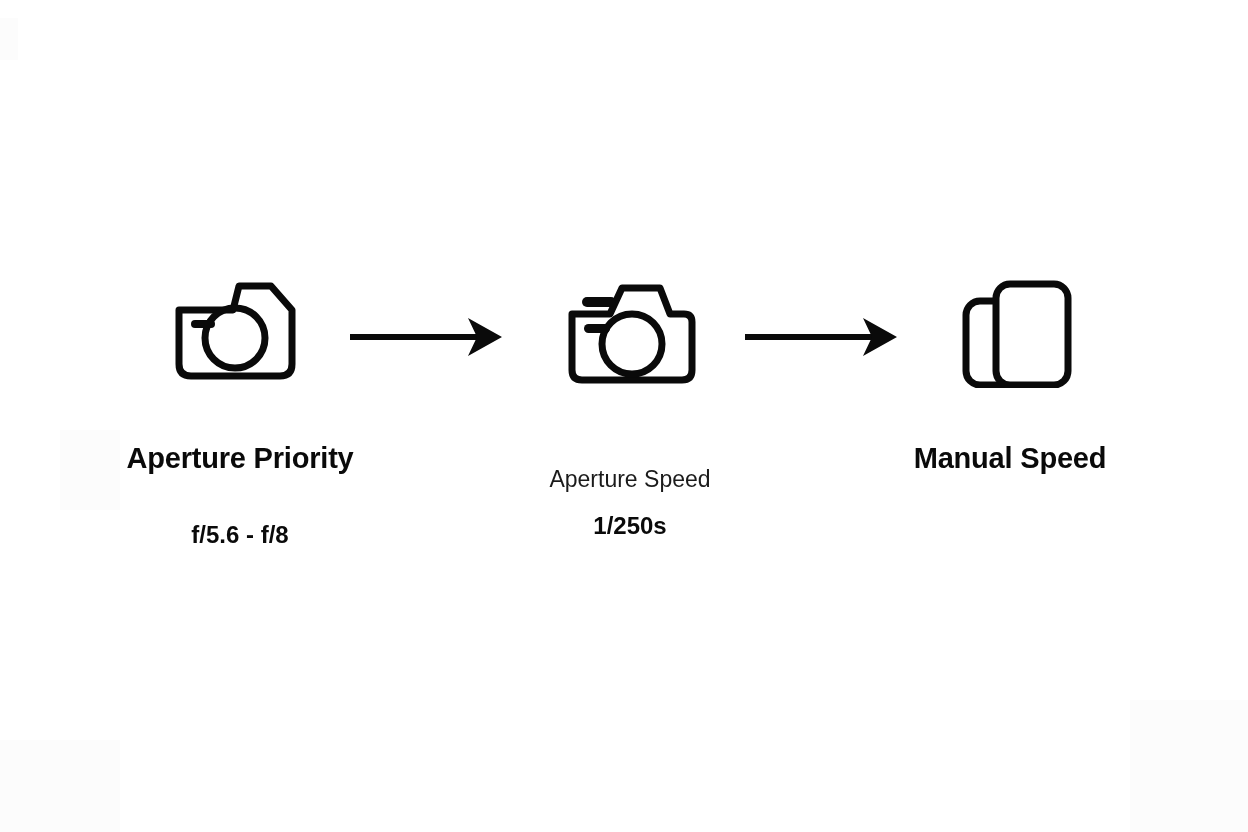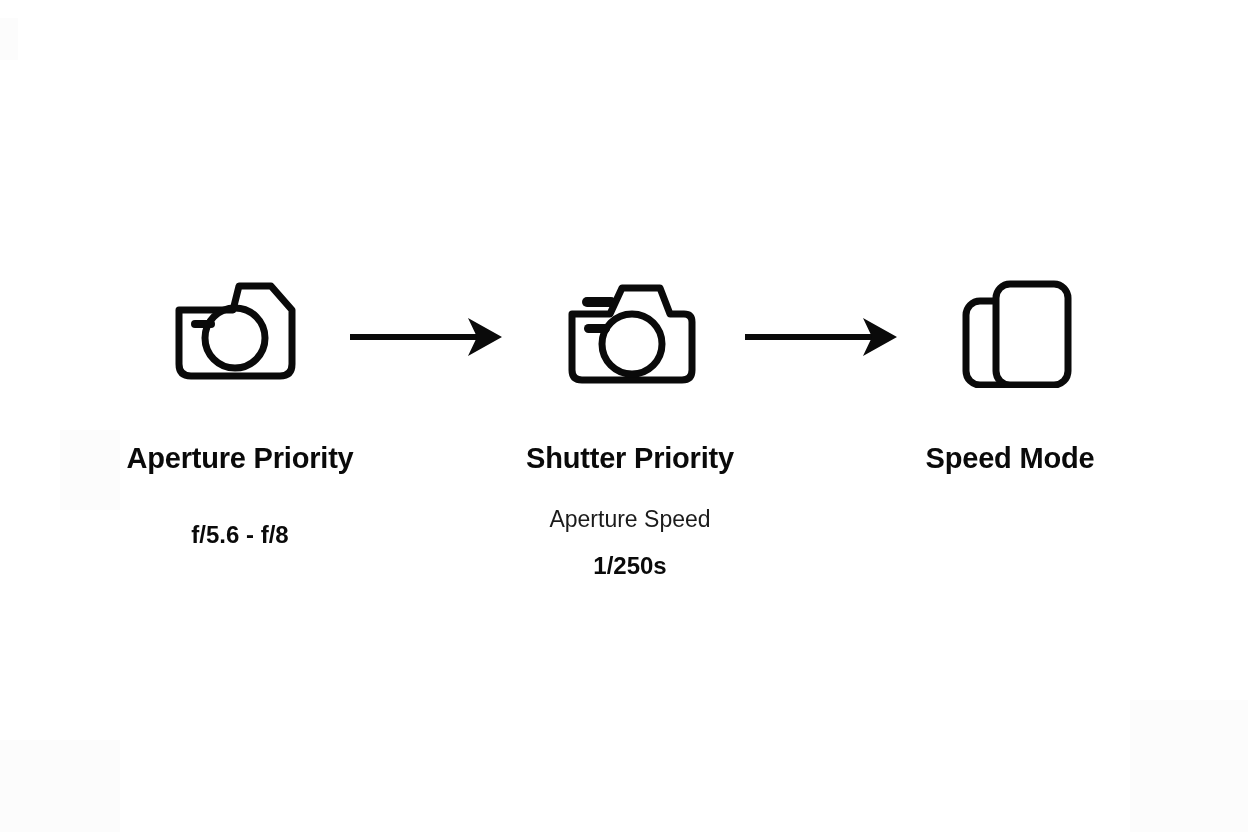--- a/index.html
+++ b/index.html
@@ -192,23 +192,22 @@
         <rect x="51" y="16" width="72" height="101" rx="14" fill="#ffffff" stroke="#0a0a0a" stroke-width="7"></rect>
       </svg>
     </div>
 
     <div class="labels labels-1">
       <div class="title">Aperture Priority</div>
       <div class="sub-mixed">f/5.6 - f/8</div>
     </div>
 
     <div class="labels labels-2">
-      <div class="title">Shutter Priority</div>
       <div class="sub">Aperture Speed</div>
       <div class="sub-strong">1/250s</div>
     </div>
 
     <div class="labels labels-3">
-      <div class="title">Speed Mode</div>
+      <div class="title">Manual Speed</div>
     </div>
 
   </div>
 </div>
 
 </body></html>

